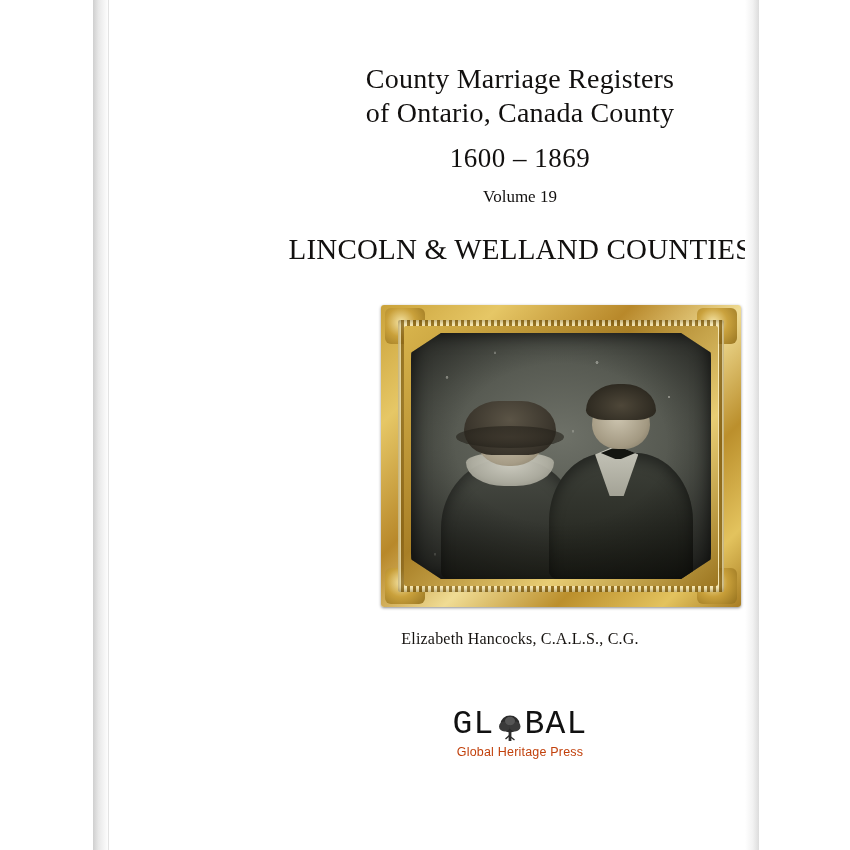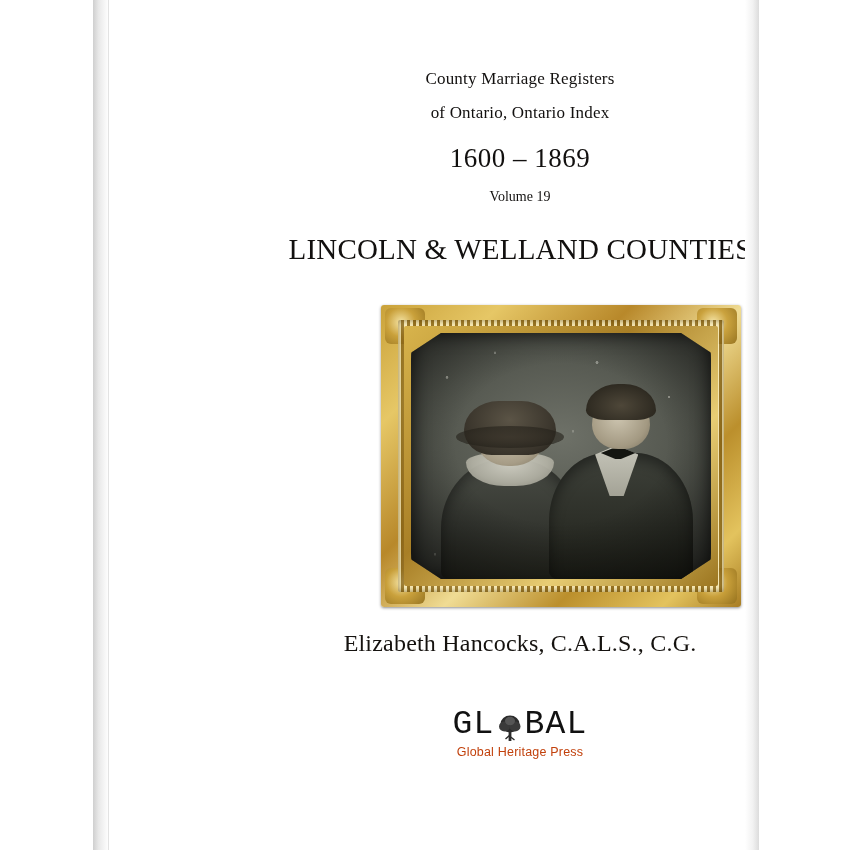--- a/index.html
+++ b/index.html
@@ -73,32 +73,32 @@
 
   #title-block {
     position: absolute;
     top: 62px;
     left: 0;
     width: 636px;
     text-align: center;
     color: #12100f;
   }
   .title-line {
-    font-size: 17px;
+    font-size: 28px;
     line-height: 34px;
     letter-spacing: 0.2px;
   }
   #year-range {
     font-size: 27px;
     line-height: 44px;
     margin-top: 6px;
     letter-spacing: 0.5px;
   }
   #volume-label {
-    font-size: 14px;
+    font-size: 17px;
     line-height: 26px;
     margin-top: 4px;
   }
   #counties {
     font-size: 29px;
     line-height: 34px;
     margin-top: 22px;
     letter-spacing: 0.2px;
   }
 
@@ -246,21 +246,21 @@
     background: radial-gradient(ellipse 78% 72% at 50% 45%, rgba(0,0,0,0) 45%, rgba(0,0,0,0.55) 100%);
   }
 
   
   #author {
     position: absolute;
     top: 630px;
     left: 0;
     width: 636px;
     text-align: center;
-    font-size: 24px;
+    font-size: 16px;
     color: #15120f;
     letter-spacing: 0.2px;
   }
 
   #logo-block {
     position: absolute;
     top: 706px;
     left: 0;
     width: 636px;
     text-align: center;
@@ -295,21 +295,21 @@
 
 <div id="outer-bg-left"></div>
 <div id="outer-bg-right"></div>
 
 <div id="book-cover">
 
   <div class="cover-inner">
 
     <div id="title-block">
       <div class="title-line">County Marriage Registers</div>
-      <div class="title-line">of Ontario, Ontario Index</div>
+      <div class="title-line">of Ontario, Canada County</div>
       <div id="year-range">1600 – 1869</div>
       <div id="volume-label">Volume 19</div>
       <div id="counties">LINCOLN &amp; WELLAND COUNTIES</div>
     </div>
 
     <figure id="portrait-figure">
       <div id="frame-outer">
         <div class="corner-orn tl"></div>
         <div class="corner-orn tr"></div>
         <div class="corner-orn bl"></div>

